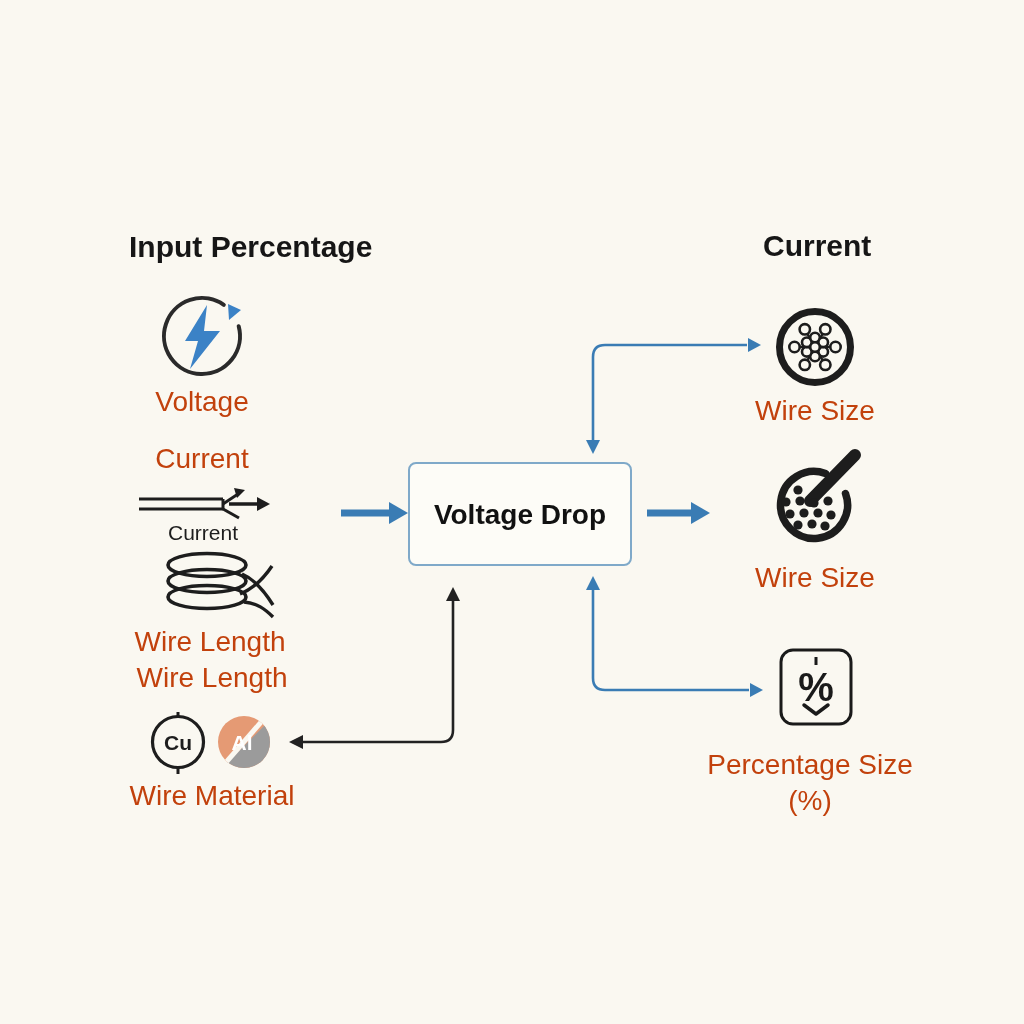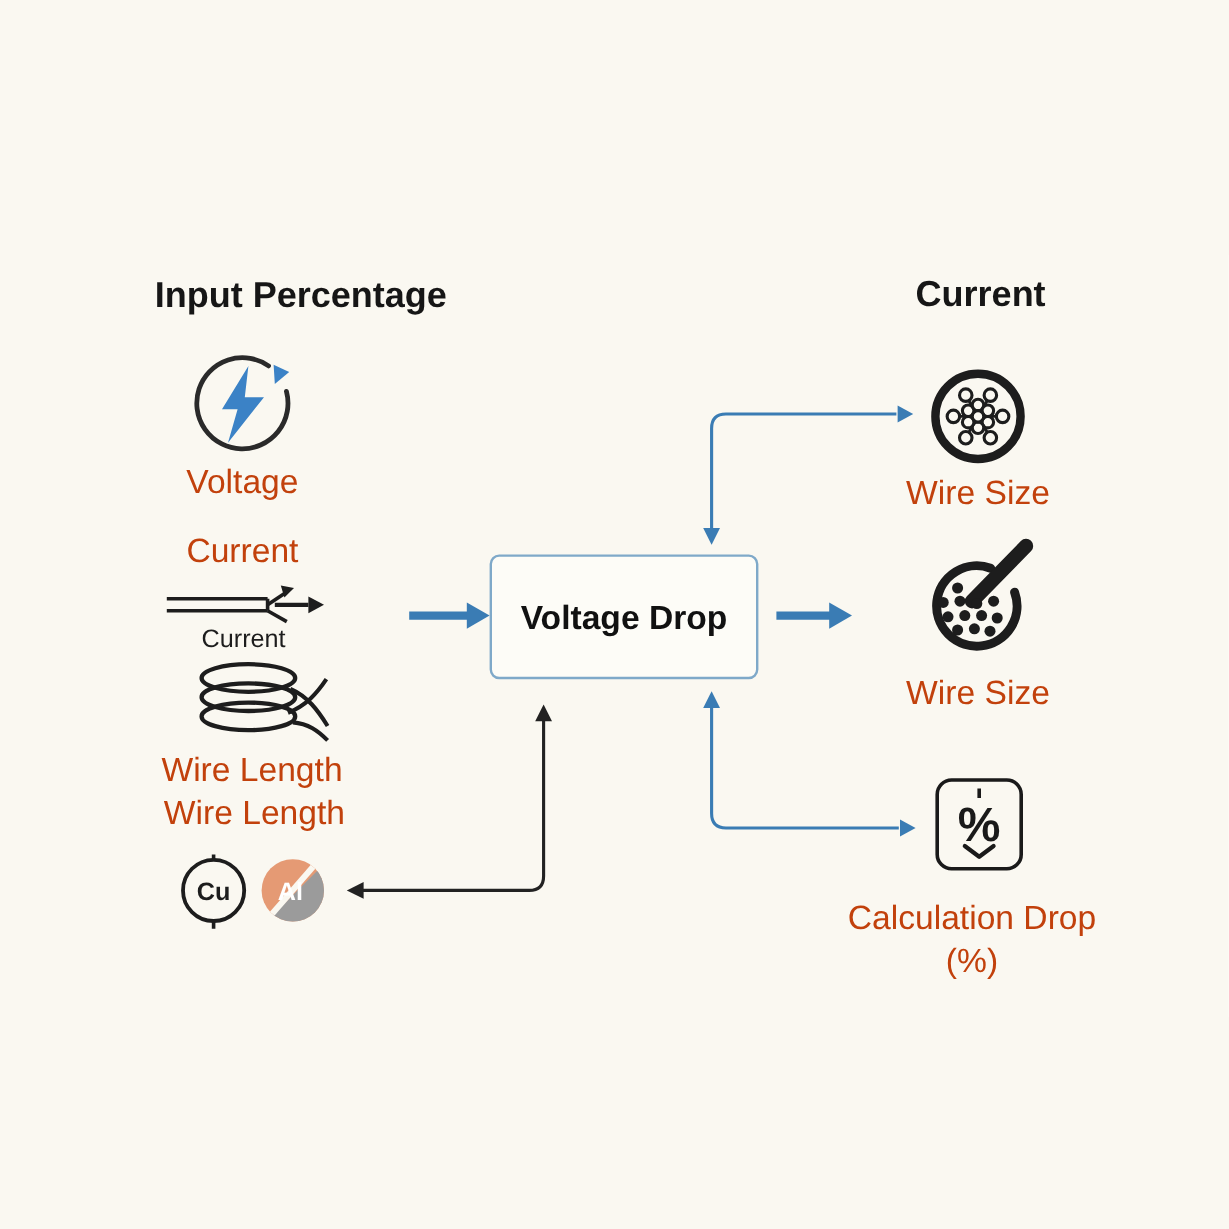--- a/index.html
+++ b/index.html
@@ -65,20 +65,21 @@
     <clipPath id="alclip">
         <circle cx="99" cy="33" r="26"></circle>
       </clipPath>
     <g clip-path="url(#alclip)">
       <rect x="72" y="6" width="54" height="54" fill="#E59A74"></rect>
       <polygon points="130,6 130,62 74,62" fill="#9B9B9B"></polygon>
       <path d="M70,66 L124,4" stroke="#FAF8F1" stroke-width="5"></path>
     </g>
     <text x="97" y="41" text-anchor="middle" font-size="21" font-weight="700" fill="#FFFFFF">Al</text>
   </svg>
+  <div class="abs lbl" style="left:122px;top:780px;width:180px;">Wire Material</div>
 
   <div class="abs calc-box">
     <div>Voltage Drop</div>
   </div>
 
   <svg class="abs" style="left:769px;top:301px;" width="92" height="92" viewBox="0 0 92 92">
     <circle cx="46" cy="46" r="35.5" fill="none" stroke="#1D1D1D" stroke-width="7"></circle>
     <g stroke="#1D1D1D" stroke-width="2.4">
       <line x1="46" y1="46" x2="66.5" y2="46"></line>
       <line x1="46" y1="46" x2="56.3" y2="63.8"></line>
@@ -124,21 +125,21 @@
     </g>
   </svg>
   <div class="abs lbl" style="left:745px;top:562px;width:140px;">Wire Size</div>
 
   <svg class="abs" style="left:779px;top:648px;" width="74" height="78" viewBox="0 0 74 78">
     <rect x="2" y="2" width="70" height="74" rx="12" fill="none" stroke="#1A1A1A" stroke-width="3"></rect>
     <line x1="37" y1="9" x2="37" y2="17" stroke="#1A1A1A" stroke-width="3"></line>
     <text x="37" y="53" text-anchor="middle" font-size="40" font-weight="700" fill="#1A1A1A">%</text>
     <polyline points="25,57 37,66 49,57" fill="none" stroke="#1A1A1A" stroke-width="3.5" stroke-linecap="round" stroke-linejoin="round"></polyline>
   </svg>
-  <div class="abs lbl" style="left:700px;top:749px;width:220px;">Calculation Drop</div>
+  <div class="abs lbl" style="left:700px;top:749px;width:220px;">Percentage Size</div>
   <div class="abs lbl" style="left:700px;top:785px;width:220px;">(%)</div>
 
   <svg class="abs overlay" width="1024" height="1024" viewBox="0 0 1024 1024">
 
     <g>
       <line x1="341" y1="513" x2="390" y2="513" stroke="#3A7CB4" stroke-width="7"></line>
       <polygon points="389,502 389,524 408,513" fill="#3A7CB4"></polygon>
     </g>
 
     <g>

